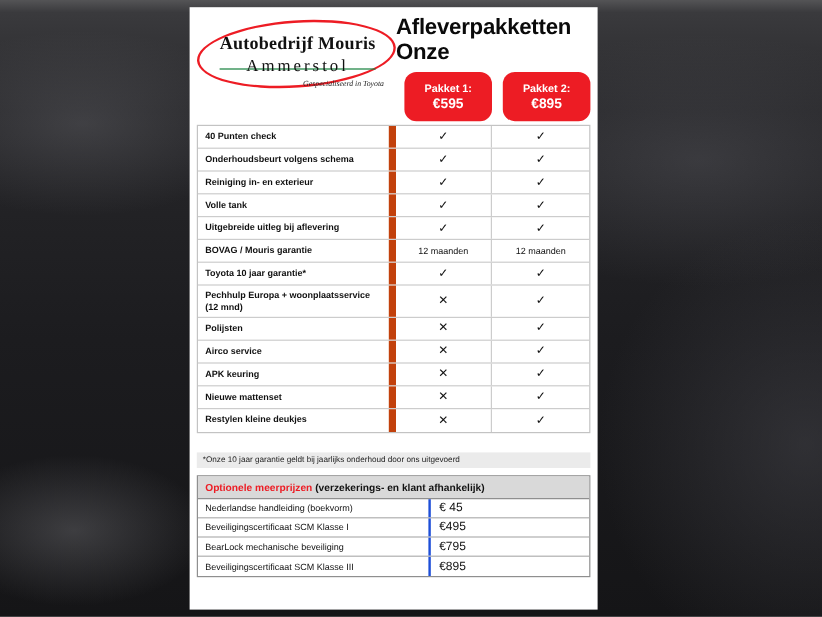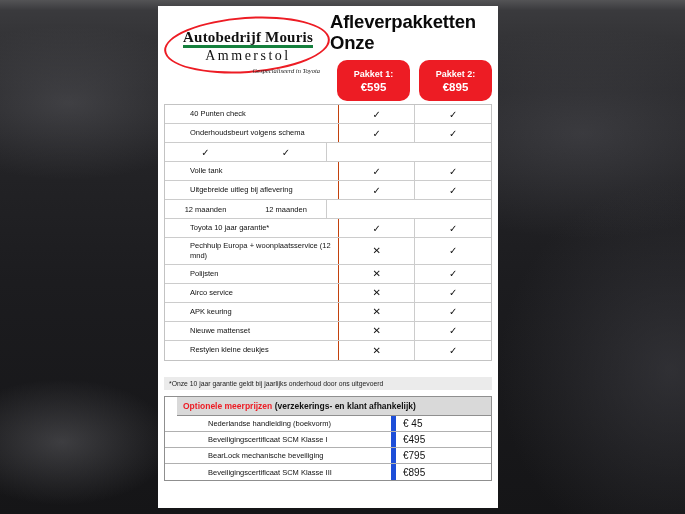--- a/index.html
+++ b/index.html
@@ -26,21 +26,21 @@
   .logo-ellipse {
     position:absolute; left:-2px; top:3px; width:166px; height:56px;
     border:2px solid var(--red); border-radius:50%;
     transform:rotate(-4deg);
   }
   .logo-name {
     position:relative; margin-top:15px; text-align:center;
     font-family:"Liberation Serif", serif; font-size:15px; font-weight:700;
     letter-spacing:.2px;
   }
-  .logo-name span { border-bottom:3px solid #15803d; padding-bottom:0; }
+  .logo-name span { border-bottom:1px solid #15803d; padding-bottom:12px; }
   .logo-city {
     position:relative; text-align:center; font-size:14px; letter-spacing:2.5px;
     margin-top:2px; font-family:"Liberation Serif", serif;
   }
   .logo-tagline {
     position:relative; text-align:right; padding-right:10px; margin-top:3px;
     font-family:"Liberation Serif", serif; font-style:italic; font-size:6.5px; color:#222;
   }
 
   
@@ -59,49 +59,49 @@
   .badge-price { font-size:11.5px; font-weight:700; margin-top:2px;text-align:center; }
 
   
   .features {
     position:absolute; left:6px; top:98px; width:328px;
     border:1px solid #c3c3c3; background:#fff;
   }
   .frow { display:flex; border-bottom:1px solid #ccc; min-height:19px; align-items:stretch; }
   .frow:last-child { border-bottom:none; }
   .flabel {
-    width:165px; padding:3px 4px 3px 6px; font-size:7.5px; font-weight:400;
-    line-height:1.3; border-right:1px solid #c2410c; display:flex; align-items:center;margin-left:19px;
+    width:165px; padding:3px 4px 3px 6px; font-size:7.5px; font-weight:700;
+    line-height:1.3; border-right:6px solid #c2410c; display:flex; align-items:center;
   }
   .fval { width:81px; display:flex; align-items:center; justify-content:center; }
   .fval:nth-child(2) { border-right:1px solid #ccc; }
   .fval.glyph { font-family:"DejaVu Sans", sans-serif; font-size:10px; }
   .fval.txt { font-size:7.5px; }
 
   
   .footnote {
     position:absolute; left:6px; top:371px; width:328px;
     background:#ebebeb; font-size:6.8px; color:#222; padding:3px 5px;
   }
 
   
   .options {
     position:absolute; left:6px; top:390px; width:328px;
     border:1px solid #8f8f8f; background:#fff;
   }
   .opt-header {
     background:#d9d9d9; border-bottom:1px solid #8f8f8f;
-    padding:4px 6px; font-size:8.5px; font-weight:700;margin-left:12px;
+    padding:4px 6px; font-size:8.5px; font-weight:700;
   }
   .opt-header .red { color:var(--red); }
   .orow { display:flex; border-bottom:1px solid #b0b0b0; height:16px; align-items:stretch; }
   .orow:last-child { border-bottom:none; }
   .olabel {
-    width:194px; padding-left:6px; font-size:7.5px; border-right:5px solid #1d4ed8;
-    display:flex; align-items:center;margin-left:37px;
+    width:194px; padding-left:6px; font-size:7.5px; border-right:2px solid #1d4ed8;
+    display:flex; align-items:center;
   }
   .oprice { padding-left:7px; font-size:10px; display:flex; align-items:center;text-align:center; }
 </style>
 </head>
 <body>
 
 <div id="screen">
   <div class="panel">
 
     <div class="logo-block">
@@ -134,34 +134,36 @@
           <div class="flabel">40 Punten check</div>
           <div class="fval glyph">✓</div>
           <div class="fval glyph">✓</div>
         </div>
         <div class="frow">
           <div class="flabel">Onderhoudsbeurt volgens schema</div>
           <div class="fval glyph">✓</div>
           <div class="fval glyph">✓</div>
         </div>
         <div class="frow">
+          <div class="flabel">Reiniging in- en exterieur</div>
           <div class="fval glyph">✓</div>
           <div class="fval glyph">✓</div>
         </div>
         <div class="frow">
           <div class="flabel">Volle tank</div>
           <div class="fval glyph">✓</div>
           <div class="fval glyph">✓</div>
         </div>
         <div class="frow">
           <div class="flabel">Uitgebreide uitleg bij aflevering</div>
           <div class="fval glyph">✓</div>
           <div class="fval glyph">✓</div>
         </div>
         <div class="frow">
+          <div class="flabel">BOVAG / Mouris garantie</div>
           <div class="fval txt">12 maanden</div>
           <div class="fval txt">12 maanden</div>
         </div>
         <div class="frow">
           <div class="flabel">Toyota 10 jaar garantie*</div>
           <div class="fval glyph">✓</div>
           <div class="fval glyph">✓</div>
         </div>
         <div class="frow">
           <div class="flabel">Pechhulp Europa + woonplaatsservice (12 mnd)</div>

